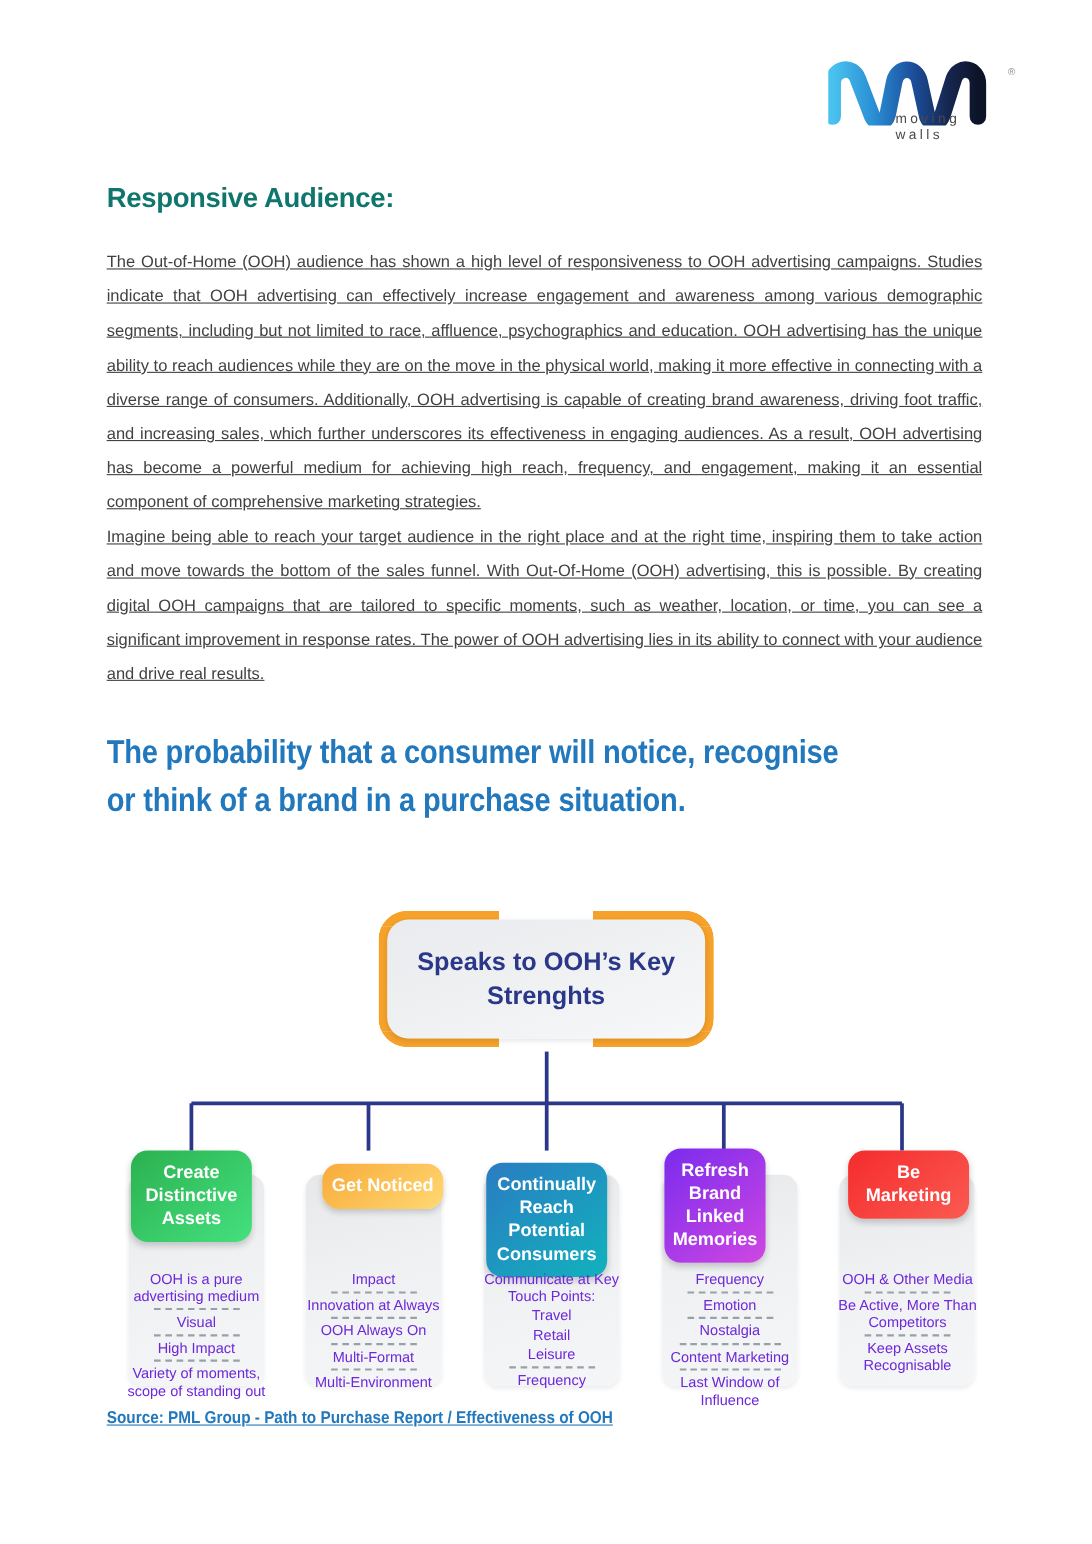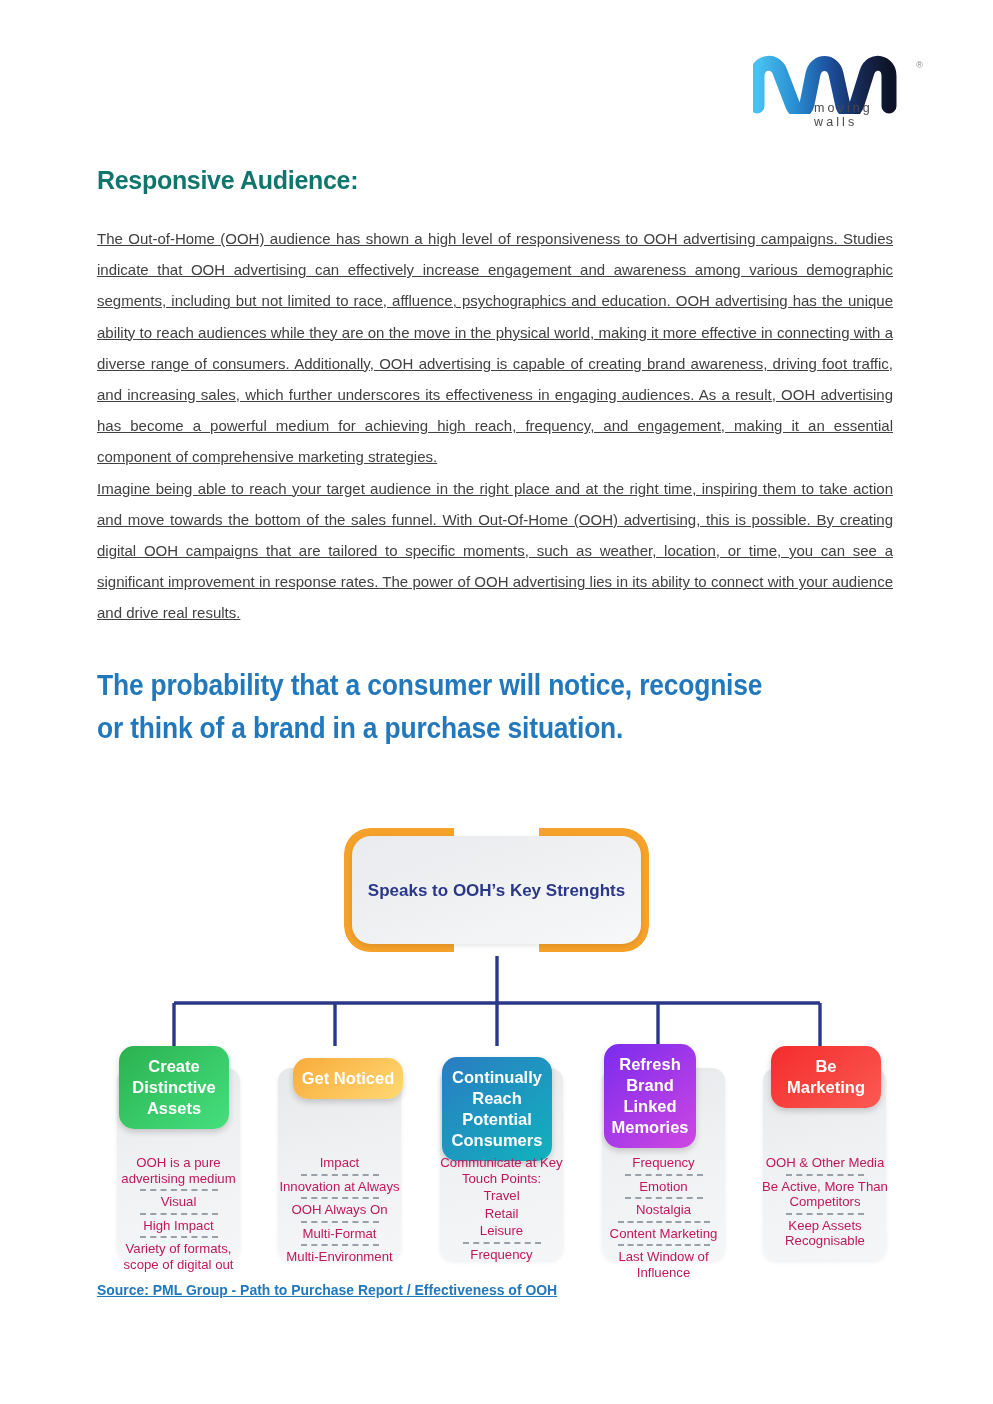--- a/index.html
+++ b/index.html
@@ -155,21 +155,21 @@
     right: 8px;
     bottom: 8px;
     border-radius: 19px;
     background: linear-gradient(160deg, #e9ebee 0%, #eef0f2 45%, #f7f8f9 100%);
     display: flex;
     align-items: center;
     justify-content: center;
     box-shadow: 0 2px 5px rgba(0,0,0,0.10);
   }
   .root-text {
-    font-size: 17px;
+    font-size: 23px;
     font-weight: bold;
     color: #2b3788;
     text-align: center;
     line-height: 31px;
     font-family: "Liberation Sans", sans-serif;
   }
 
   .connectors { position: absolute; left: 0; top: 0; }
 
   
@@ -205,21 +205,21 @@
     font-family: "Liberation Sans", sans-serif;
   }
   .branch-items {
     position: absolute;
     left: 6px;
     top: 0;
     width: 131px;
     text-align: center;
     font-size: 13.2px;
     line-height: 15.6px;
-    color: #be185d;
+    color: #6d28d9;
     font-family: "Liberation Sans", sans-serif;
   }
   .branch-item { padding: 1px 2px; }
   .item-sep {
     width: 78px;
     margin: 2px auto;
     border-top: 2px dashed #9aa0a8;
     height: 0;
   }
   .item-sep.wide { width: 92px; }
@@ -279,21 +279,21 @@
   <div class="branch" style="left:107px;">
     <div class="branch-back"></div>
     <div class="branch-head" style="background:linear-gradient(140deg,#2bb14f 0%,#45e07f 100%); left:12px; top:0;">Create Distinctive Assets</div>
     <div class="branch-items" style="top:108px;">
       <div class="branch-item">OOH is a pure advertising medium</div>
       <div class="item-sep"></div>
       <div class="branch-item">Visual</div>
       <div class="item-sep"></div>
       <div class="branch-item">High Impact</div>
       <div class="item-sep"></div>
-      <div class="branch-item">Variety of formats, scope of digital out</div>
+      <div class="branch-item">Variety of moments, scope of standing out</div>
     </div>
   </div>
 
   <div class="branch" style="left:268px;">
     <div class="branch-back"></div>
     <div class="branch-head" style="background:linear-gradient(140deg,#f8ab3a 0%,#ffd873 100%); left:12px; top:12px;margin-left:13px;">Get Noticed</div>
     <div class="branch-items" style="top:108px;">
       <div class="branch-item">Impact</div>
       <div class="item-sep"></div>
       <div class="branch-item">Innovation at Always</div>

